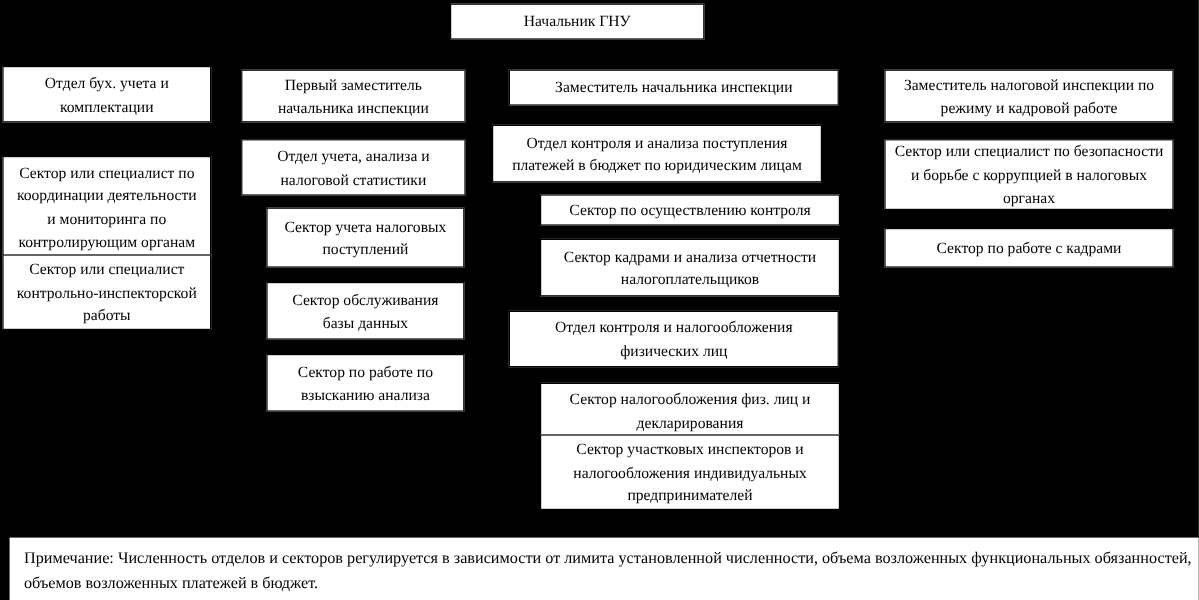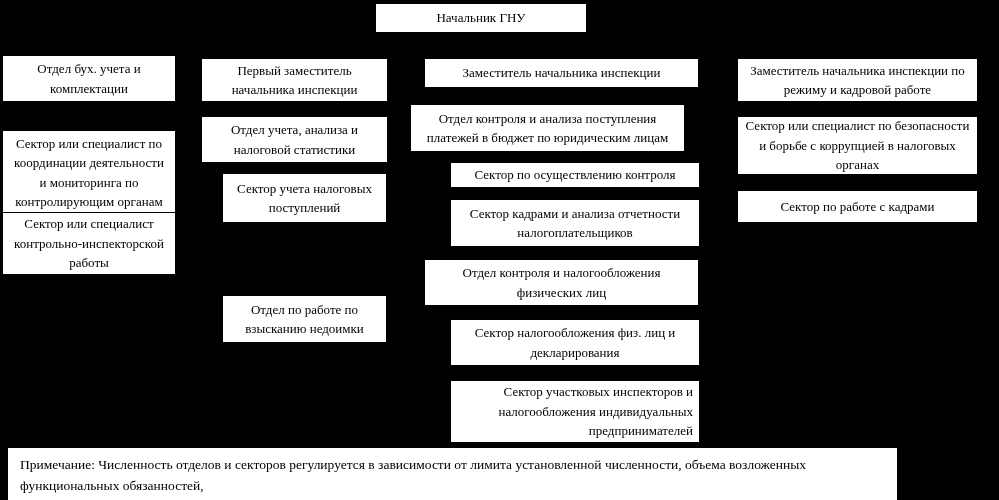--- a/index.html
+++ b/index.html
@@ -22,21 +22,21 @@
     text-align: center;
     color: #000000;
     font-size: 13px;
     line-height: 1.5;
     padding: 1px 6px;
   }
   .note {
     position: absolute;
     left: 8px;
     top: 448px;
-    width: 889px;
+    width: 991px;
     height: 52px;
     background: #ffffff;
     box-sizing: border-box;
     color: #000000;
     font-size: 13.5px;
     line-height: 21px;
     padding: 6px 4px 0 12px;
     text-align: left;
   }
 </style>
@@ -47,31 +47,32 @@
 
   <div class="box" style="left:375px; top:3px; width:212px; height:30px;">Начальник ГНУ</div>
 
   <div class="box" style="left:2px; top:55px; width:174px; height:47px;">Отдел бух. учета и комплектации</div>
   <div class="box" style="left:2px; top:114px; width:174px; height:85px;margin-top:16px;">Сектор или специалист по координации деятельности и мониторинга по контролирующим органам</div>
   <div class="box" style="left:2px; top:212px; width:174px; height:63px;">Сектор или специалист контрольно-инспекторской работы</div>
 
   <div class="box" style="left:201px; top:58px; width:187px; height:44px;">Первый заместитель начальника инспекции</div>
   <div class="box" style="left:201px; top:116px; width:187px; height:47px;">Отдел учета, анализа и налоговой статистики</div>
   <div class="box" style="left:222px; top:173px; width:165px; height:50px;">Сектор учета налоговых поступлений</div>
-  <div class="box" style="left:222px; top:295px; width:165px; height:48px;">Отдел по работе по взысканию недоимки</div>
+  <div class="box" style="left:222px; top:235px; width:165px; height:48px;">Сектор обслуживания базы данных</div>
+  <div class="box" style="left:222px; top:295px; width:165px; height:48px;">Сектор по работе по взысканию анализа</div>
 
   <div class="box" style="left:424px; top:58px; width:275px; height:30px;">Заместитель начальника инспекции</div>
   <div class="box" style="left:410px; top:104px; width:275px; height:48px;">Отдел контроля и анализа поступления платежей в бюджет по юридическим лицам</div>
   <div class="box" style="left:450px; top:162px; width:250px; height:26px;">Сектор по осуществлению контроля</div>
   <div class="box" style="left:450px; top:199px; width:250px; height:48px;">Сектор кадрами и анализа отчетности налогоплательщиков</div>
   <div class="box" style="left:424px; top:259px; width:275px; height:47px;">Отдел контроля и налогообложения физических лиц</div>
   <div class="box" style="left:450px; top:319px; width:250px; height:47px;">Сектор налогообложения физ. лиц и декларирования</div>
-  <div class="box" style="left:450px; top:380px; width:250px; height:63px;text-align:right;">Сектор участковых инспекторов и налогообложения индивидуальных предпринимателей</div>
+  <div class="box" style="left:450px; top:362px; width:250px; height:63px;">Сектор участковых инспекторов и налогообложения индивидуальных предпринимателей</div>
 
-  <div class="box" style="left:737px; top:58px; width:241px; height:44px;">Заместитель начальника инспекции по режиму и кадровой работе</div>
+  <div class="box" style="left:737px; top:58px; width:241px; height:44px;">Заместитель налоговой инспекции по режиму и кадровой работе</div>
   <div class="box" style="left:737px; top:116px; width:241px; height:59px;">Сектор или специалист по безопасности и борьбе с коррупцией в налоговых органах</div>
   <div class="box" style="left:737px; top:190px; width:241px; height:33px;">Сектор по работе с кадрами</div>
 
   <div class="note">
     <div>Примечание: Численность отделов и секторов регулируется в зависимости от лимита установленной численности, объема возложенных функциональных обязанностей,</div>
     <div>объемов возложенных платежей в бюджет.</div>
   </div>
 
 </div>
 

